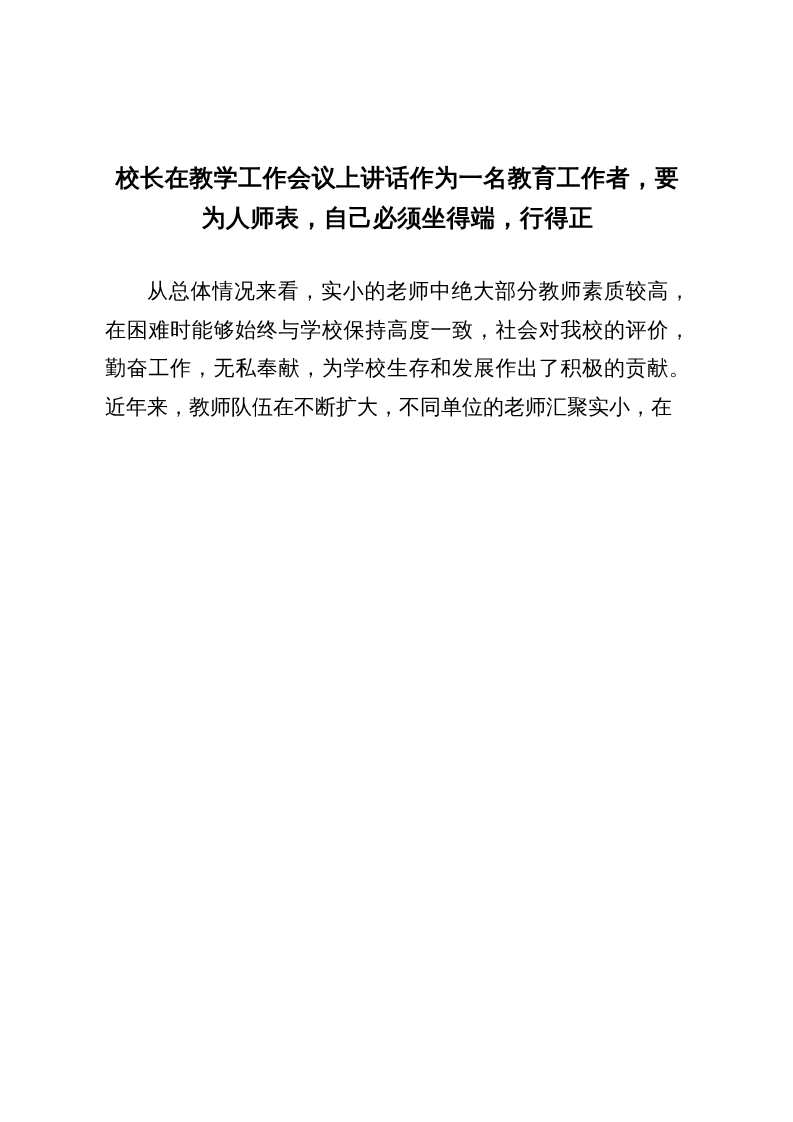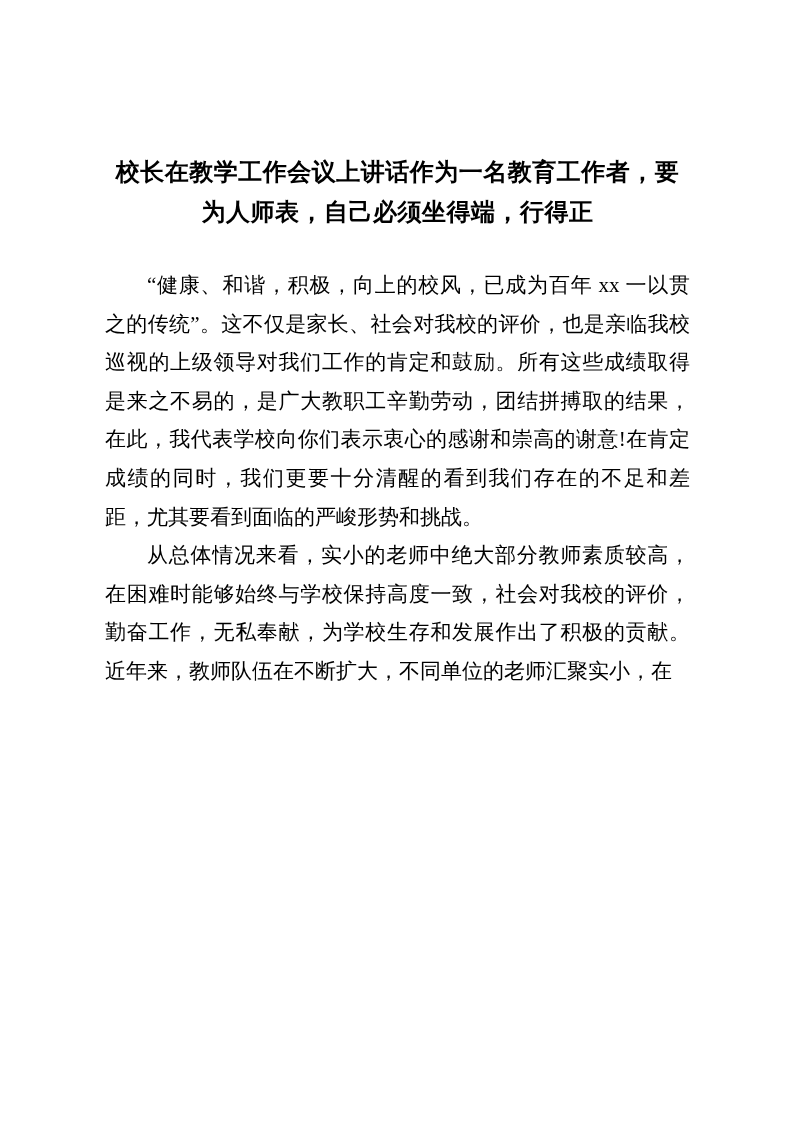--- a/index.html
+++ b/index.html
@@ -12,21 +12,21 @@
     width: 793px;
     height: 1122px;
     background: #ffffff;
     box-sizing: border-box;
     padding: 152px 103px 20px 105px;
     overflow: hidden;
     font-family: "Liberation Serif", "DejaVu Serif", serif;
     color: #000000;
   }
   .doc-title {
-    margin: 0 0 34px 0;
+    margin: 6px 0 34px 0;
     font-size: 24px;
     font-weight: bold;
     line-height: 40px;
     text-align: center;
     letter-spacing: 0.5px;
   }
   .doc-body p {
     margin: 0;
     font-size: 21px;
     line-height: 38.6px;
@@ -43,16 +43,15 @@
     text-indent: 42px;
   }
 </style>
 </head>
 <body>
 
 <div class="page">
   <h1 class="doc-title">校长在教学工作会议上讲话作为一名教育工作者，要为人师表，自己必须坐得端，行得正</h1>
 
   <div class="doc-body">
-    <p class="indent">“健康、和谐，积极，向上的校风，已成为百年 xx 一以贯之的传统”。这不仅是家长、社会对我校的评价，也是亲临我校巡视的上级领导对我们工作的肯定和鼓励。所有这些成绩取得是来之不易的，是广大教职工辛勤劳动，团结拼搏取的结果，在此，我代表学校向你们表示衷心的感谢和崇高的谢意!在肯定成绩的同时，我们更要十分清醒的看到我们存在的不足和差距，尤其要看到面临的严峻形势和挑战。</p>
     <p class="indent">从总体情况来看，实小的老师中绝大部分教师素质较高，在困难时能够始终与学校保持高度一致，社会对我校的评价，勤奋工作，无私奉献，为学校生存和发展作出了积极的贡献。近年来，教师队伍在不断扩大，不同单位的老师汇聚实小，在</p>
   </div>
 </div>
 
 </body></html>

